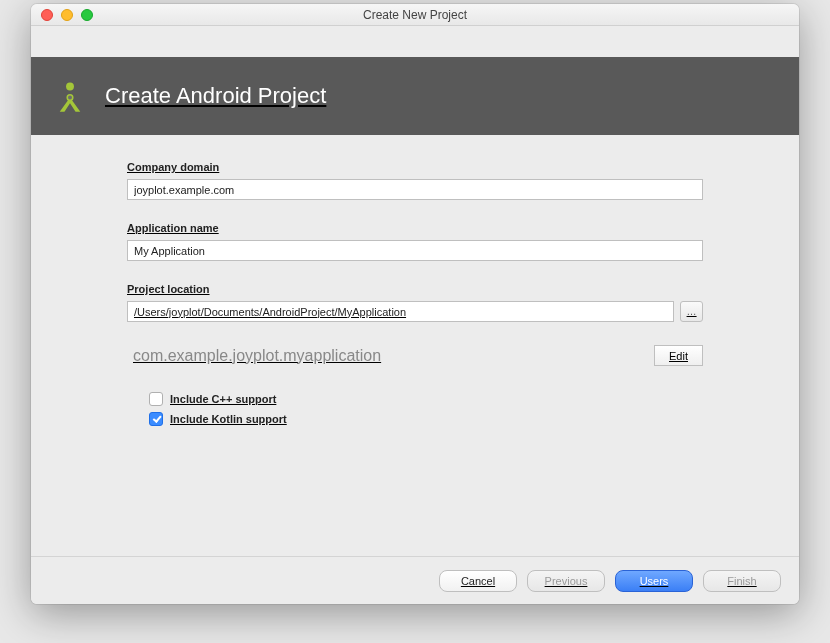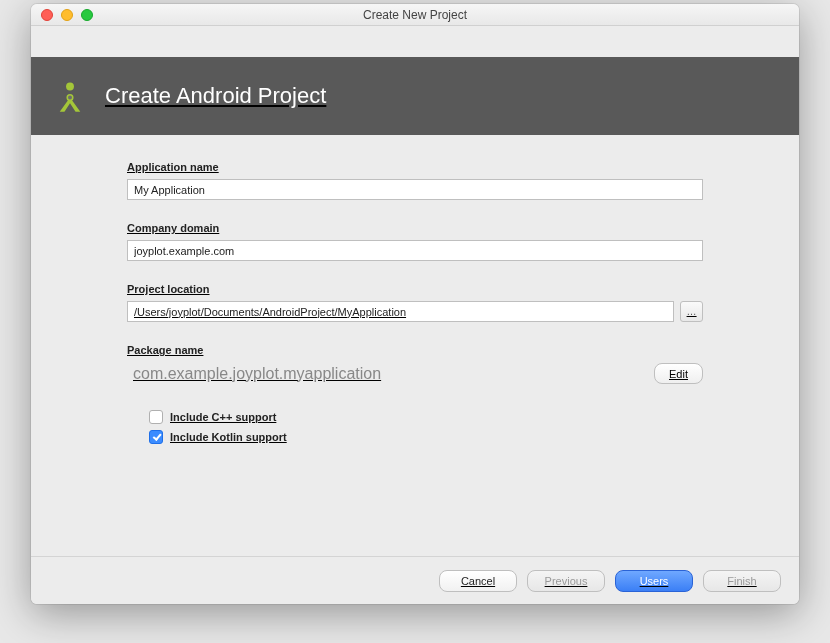--- a/index.html
+++ b/index.html
@@ -111,21 +111,21 @@
     .pkg-value {
       font-size: 16px;
       color: #888;
       padding-left: 6px;
     }
     .edit-btn {
       height: 21px;
       padding: 0 14px;
       font-size: 11px;
       border: 1px solid #bfbfbf;
-      border-radius: 8px;
+      border-radius: 0;
       background: linear-gradient(#ffffff,#efefef);
       cursor: pointer;
     }
     .checks { margin-top: 26px; padding-left: 22px; }
     .check-row {
       display: flex;
       align-items: center;
       gap: 7px;
       font-size: 11px;
       font-weight: 700;
@@ -206,39 +206,38 @@
         <path d="M 24 17 L 24 26 L 11 44 L 17 44 L 24 33 L 31 44 L 37 44 L 24 26" fill="#a4c639"></path>
         <circle cx="24" cy="26" r="3.5" fill="#6d6d6d" stroke="#a4c639" stroke-width="2"></circle>
       </svg>
     </div>
     <div class="header-title">Create Android Project</div>
   </div>
 
   <div class="form-area">
 
     <div class="field-group">
+      <label class="field-label">Company domain</label>
+      <input class="text-input" type="text" value="joyplot.example.com" style="">
+    </div>
+
+    <div class="field-group">
       <label class="field-label">Application name</label>
       <input class="text-input" type="text" value="My Application" style="">
-    </div>
-
-    <div class="field-group">
-      <label class="field-label">Company domain</label>
-      <input class="text-input" type="text" value="joyplot.example.com" style="">
     </div>
 
     <div class="field-group">
       <label class="field-label">Project location</label>
       <div class="loc-row">
         <input class="text-input" type="text" value="/Users/joyplot/Documents/AndroidProject/MyApplication" style="">
         <button class="browse-btn">…</button>
       </div>
     </div>
 
     <div class="field-group">
-      <label class="field-label">Package name</label>
       <div class="pkg-row">
         <span class="pkg-value">com.example.joyplot.myapplication</span>
         <button class="edit-btn">Edit</button>
       </div>
     </div>
 
     <div class="checks">
       <div class="check-row">
         <span class="cbox"></span>
         <span>Include C++ support</span>

